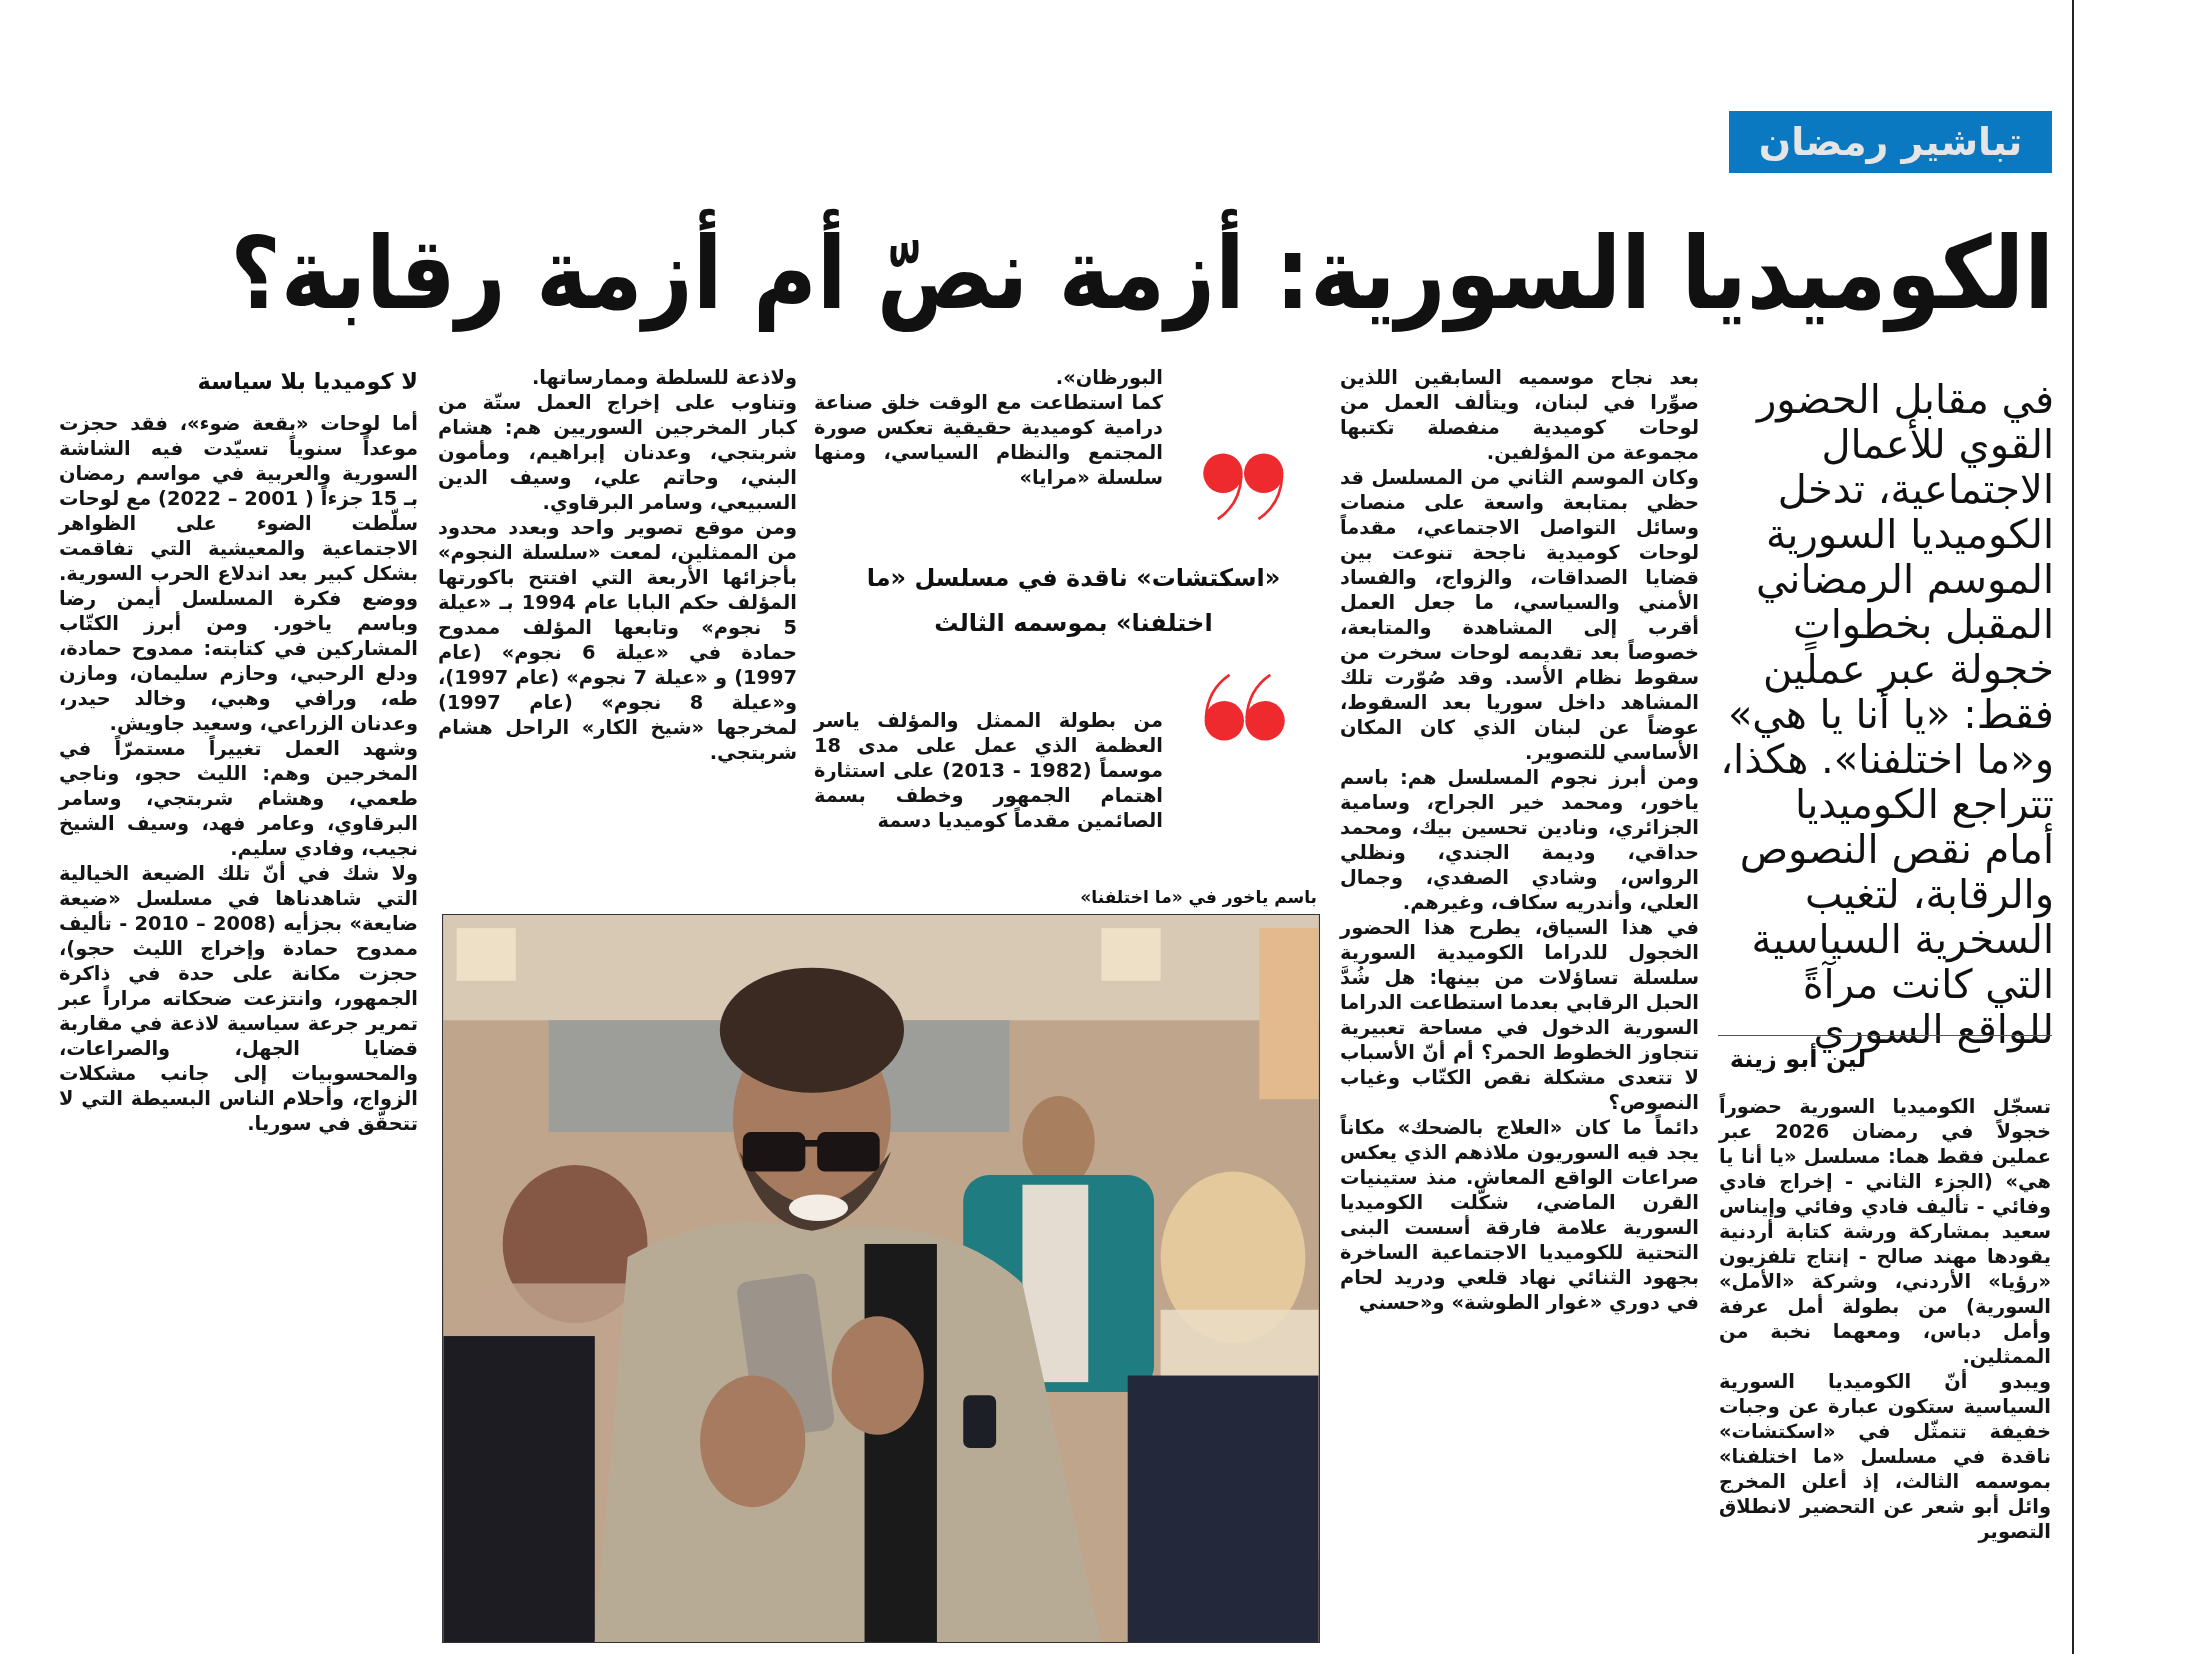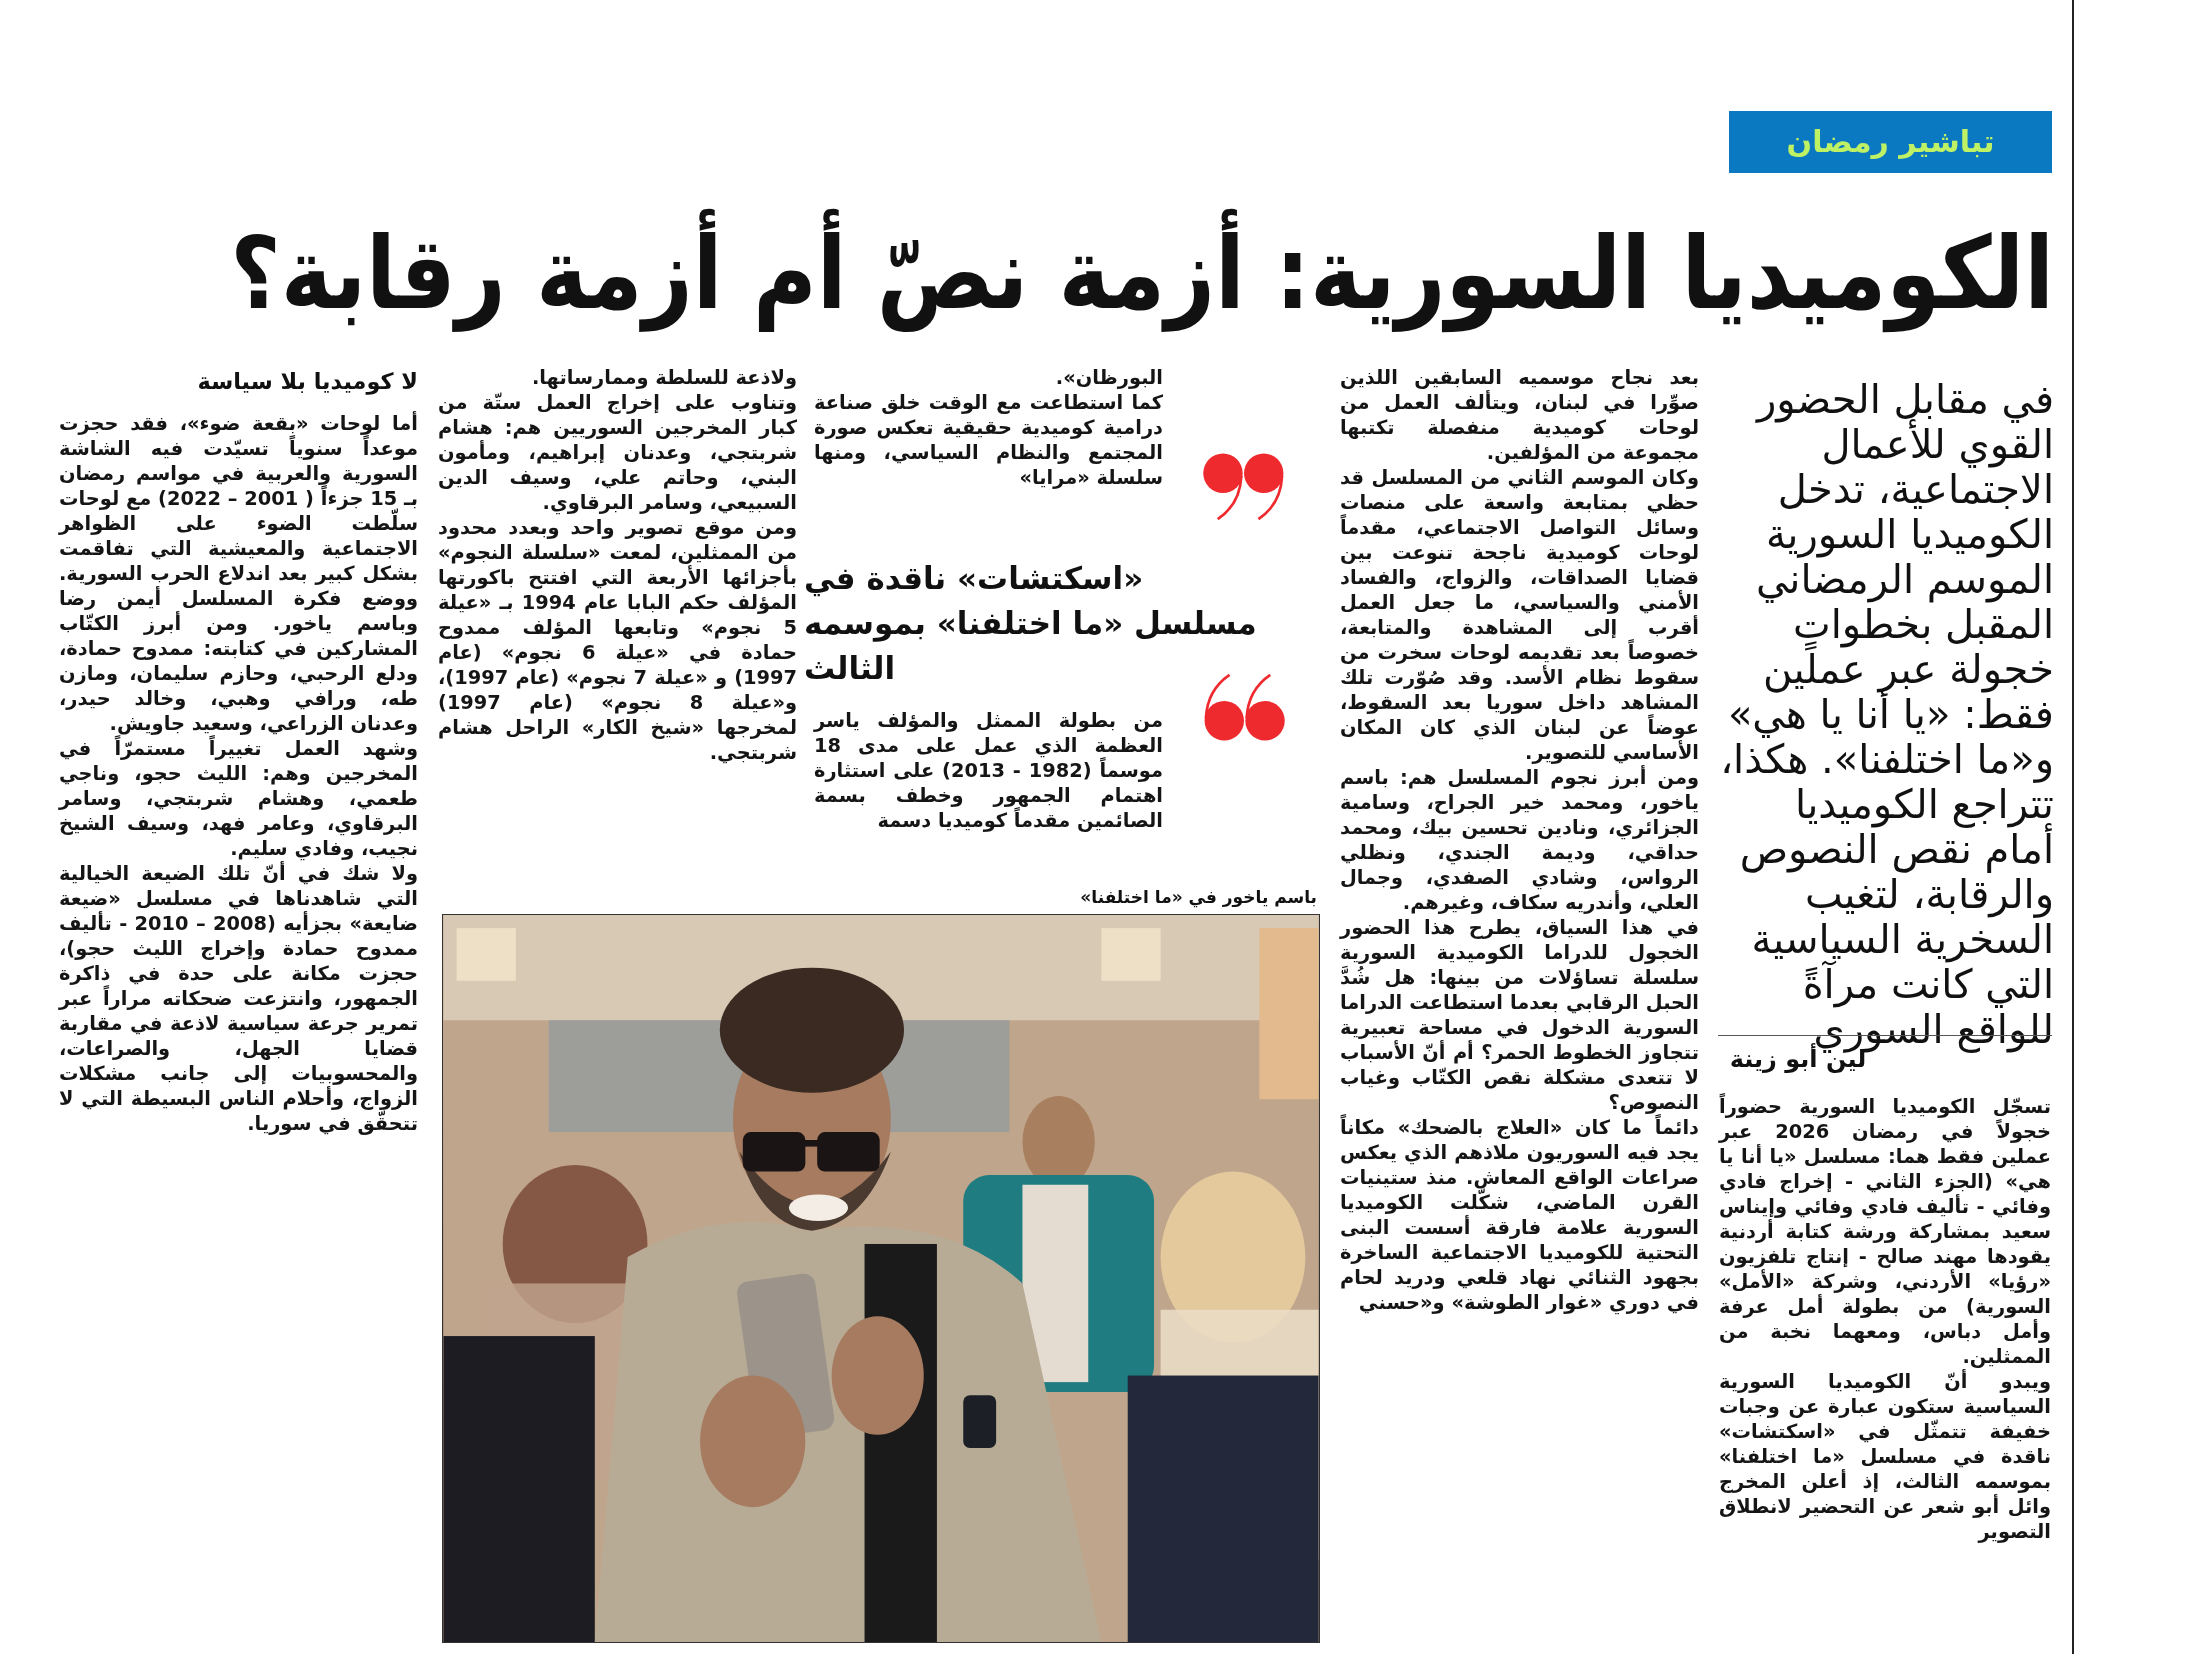--- a/index.html
+++ b/index.html
@@ -2,21 +2,21 @@
 <html style="font-size:10.5px"><head>
 <meta charset="utf-8">
 <style>
   html, body { margin: 0; padding: 0; background: #ffffff; }
   body { width: 2205px; height: 1654px; position: relative; overflow: hidden;
          font-family: "DejaVu Sans", sans-serif; color: #111; direction: rtl; }
   .abs { position: absolute; }
 
   
   .section-tag { left: 1729px; top: 111px; width: 323px; height: 62px; background: #0b78c2;
-                 color: #bef264; font-weight: bold; font-size: 30px; line-height: 62px;
+                 color: #e5e5e5; font-weight: bold; font-size: 38px; line-height: 62px;
                  text-align: center; font-family: "DejaVu Sans", sans-serif; }
 
   
   .vrule { left: 2072px; top: 0; width: 2px; height: 1654px; background: #222; }
 
   
   .headline { right: 151px; top: 217px; width: 1883px; height: 112px; font-weight: bold;
               font-size: 87px; line-height: 112px; text-align: right; letter-spacing: -1.3px;
               font-family: "DejaVu Sans", sans-serif; white-space: nowrap; transform: scaleY(1.15);
               transform-origin: right center; }
@@ -37,22 +37,22 @@
   .col-2 { left: 1340px; top: 365px; width: 359px; }
   .col-3 { left: 814px; top: 365px; width: 349px; }
   .col-3b { left: 814px; top: 708px; width: 349px; }
   .col-4 { left: 438px; top: 365px; width: 359px; }
   .col-5 { left: 59px; top: 411px; width: 359px; }
 
   .subhead { left: 59px; top: 365px; width: 359px; font-weight: bold; font-size: 22.4px;
              line-height: 33px; }
 
   
-  .pull-quote { left: 804px; top: 556px; width: 467px; font-weight: bold; font-size: 31px;
-                line-height: 45px; text-align: left; }
+  .pull-quote { left: 840px; top: 556px; width: 467px; font-weight: bold; font-size: 24px;
+                line-height: 45px; text-align: center; }
   .quote-mark { width: 92px; height: 76px; }
   .quote-close { left: 1198px; top: 448px; }
   .quote-open { left: 1198px; top: 670px; }
 
   
   .photo-caption { left: 441px; top: 885px; width: 876px; font-weight: bold; font-size: 17px;
                    line-height: 24px; text-align: right; }
   .photo { left: 442px; top: 914px; width: 876px; height: 727px; border: 1.3px solid #333;
            overflow: hidden; background: linear-gradient(180deg, #c9b39c 0%, #b59a82 30%, #8a7566 65%, #6a5a50 100%); }
 </style>

